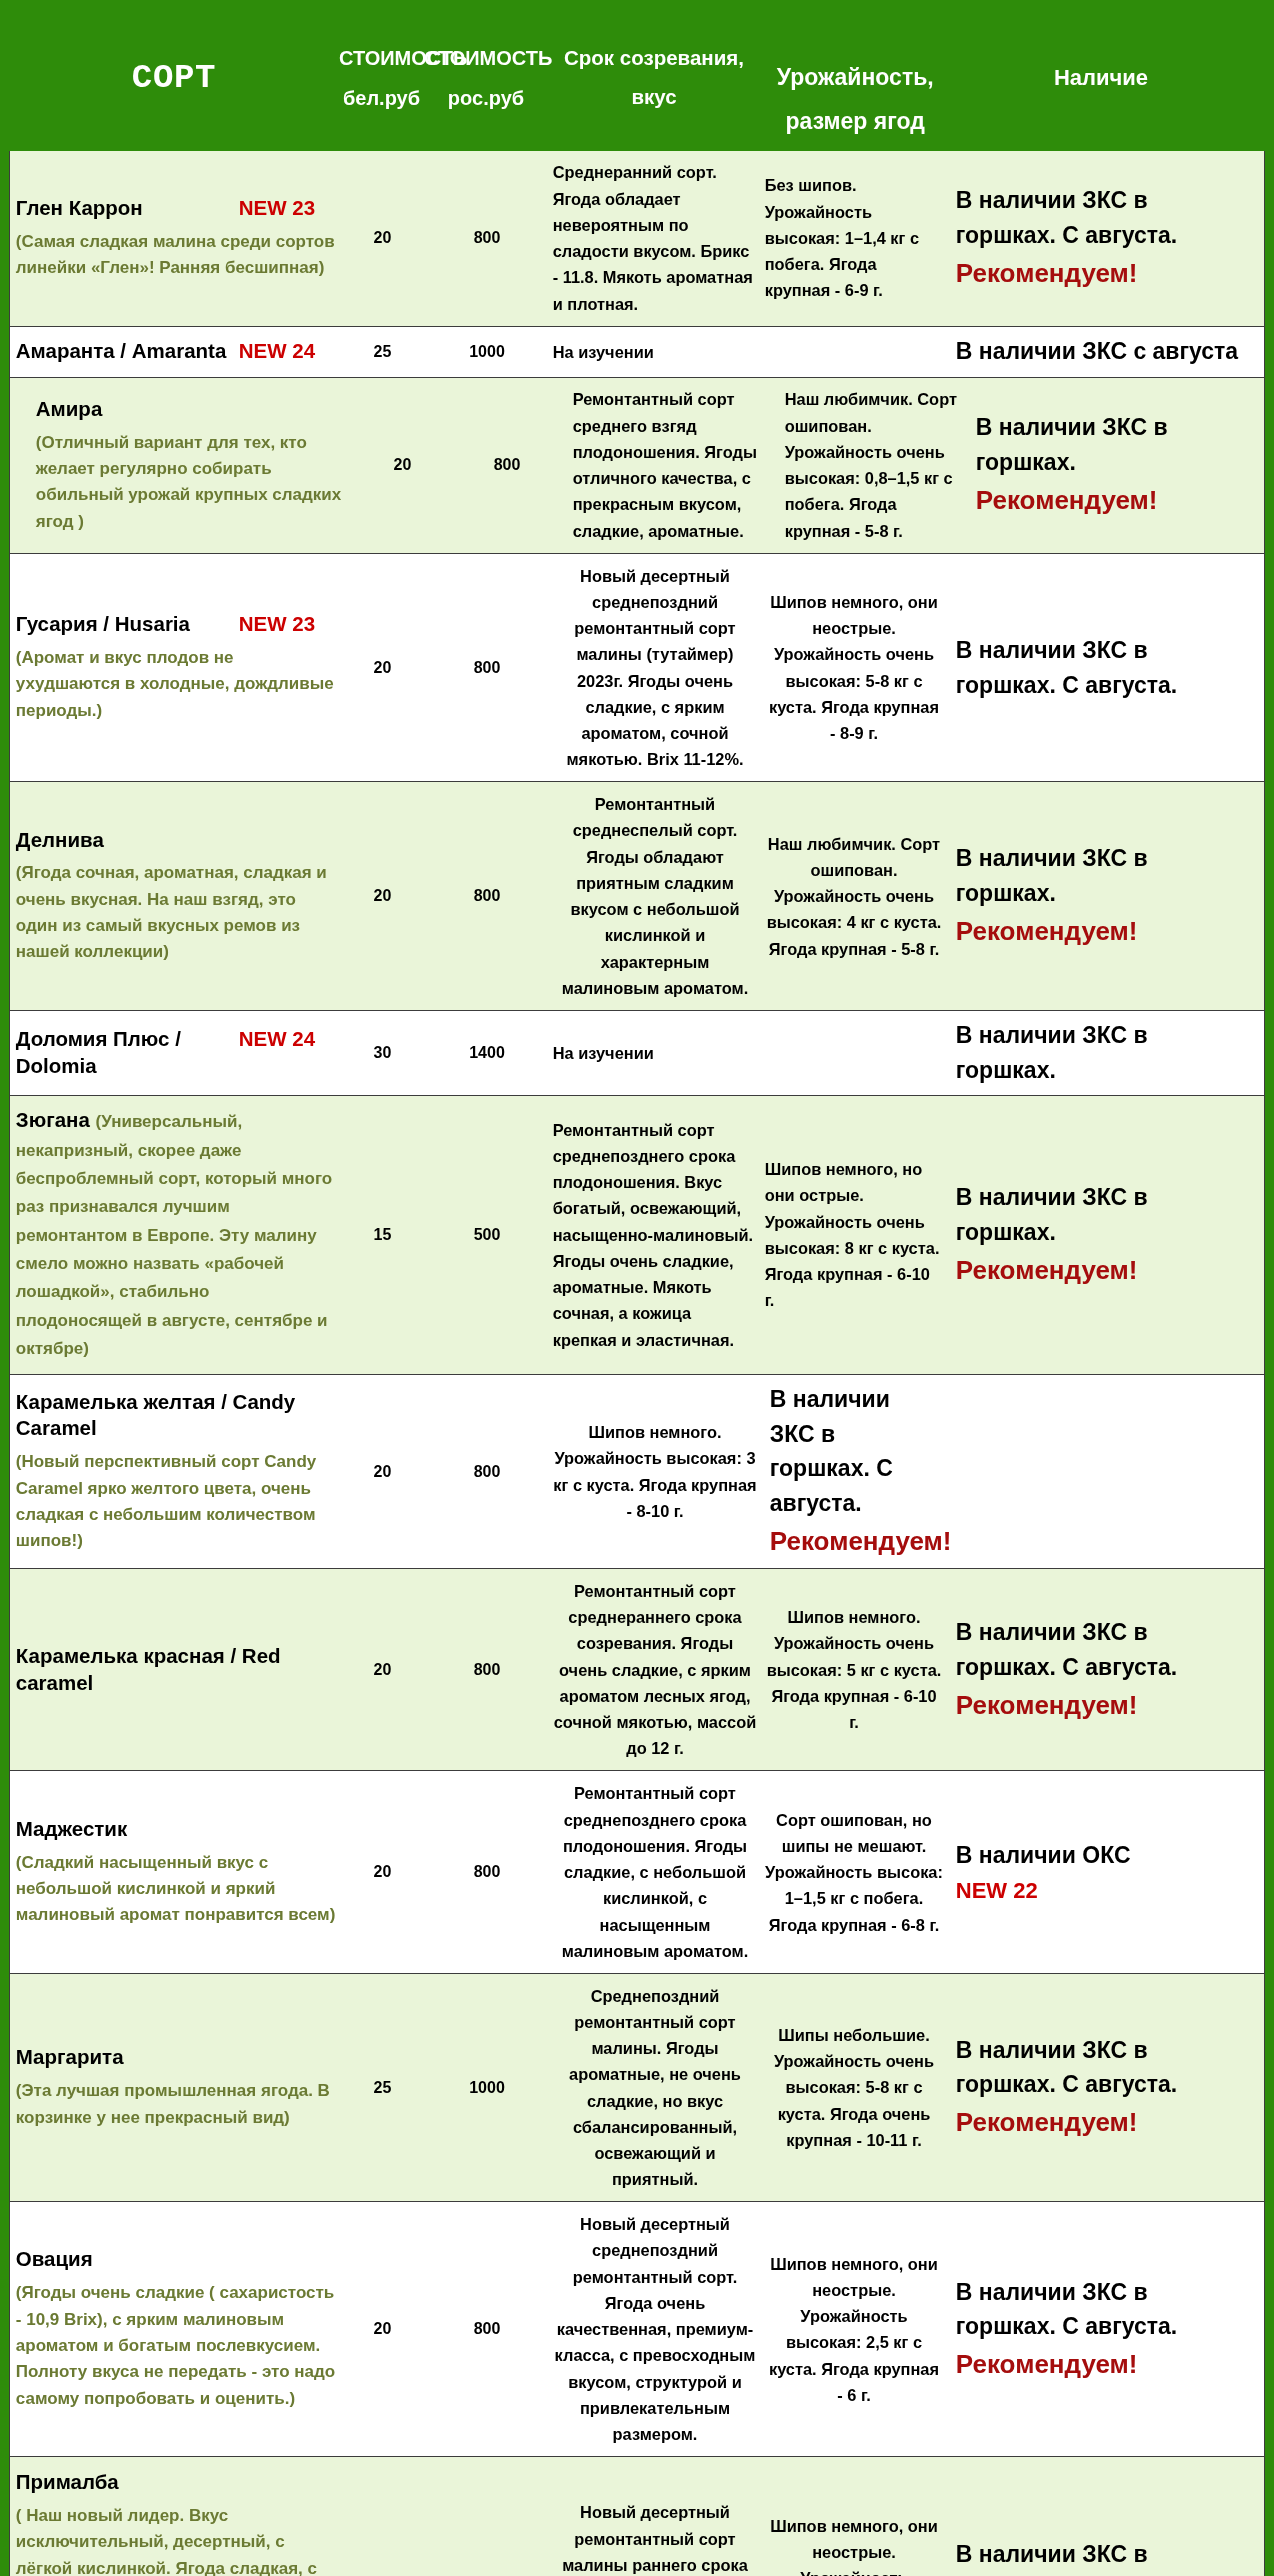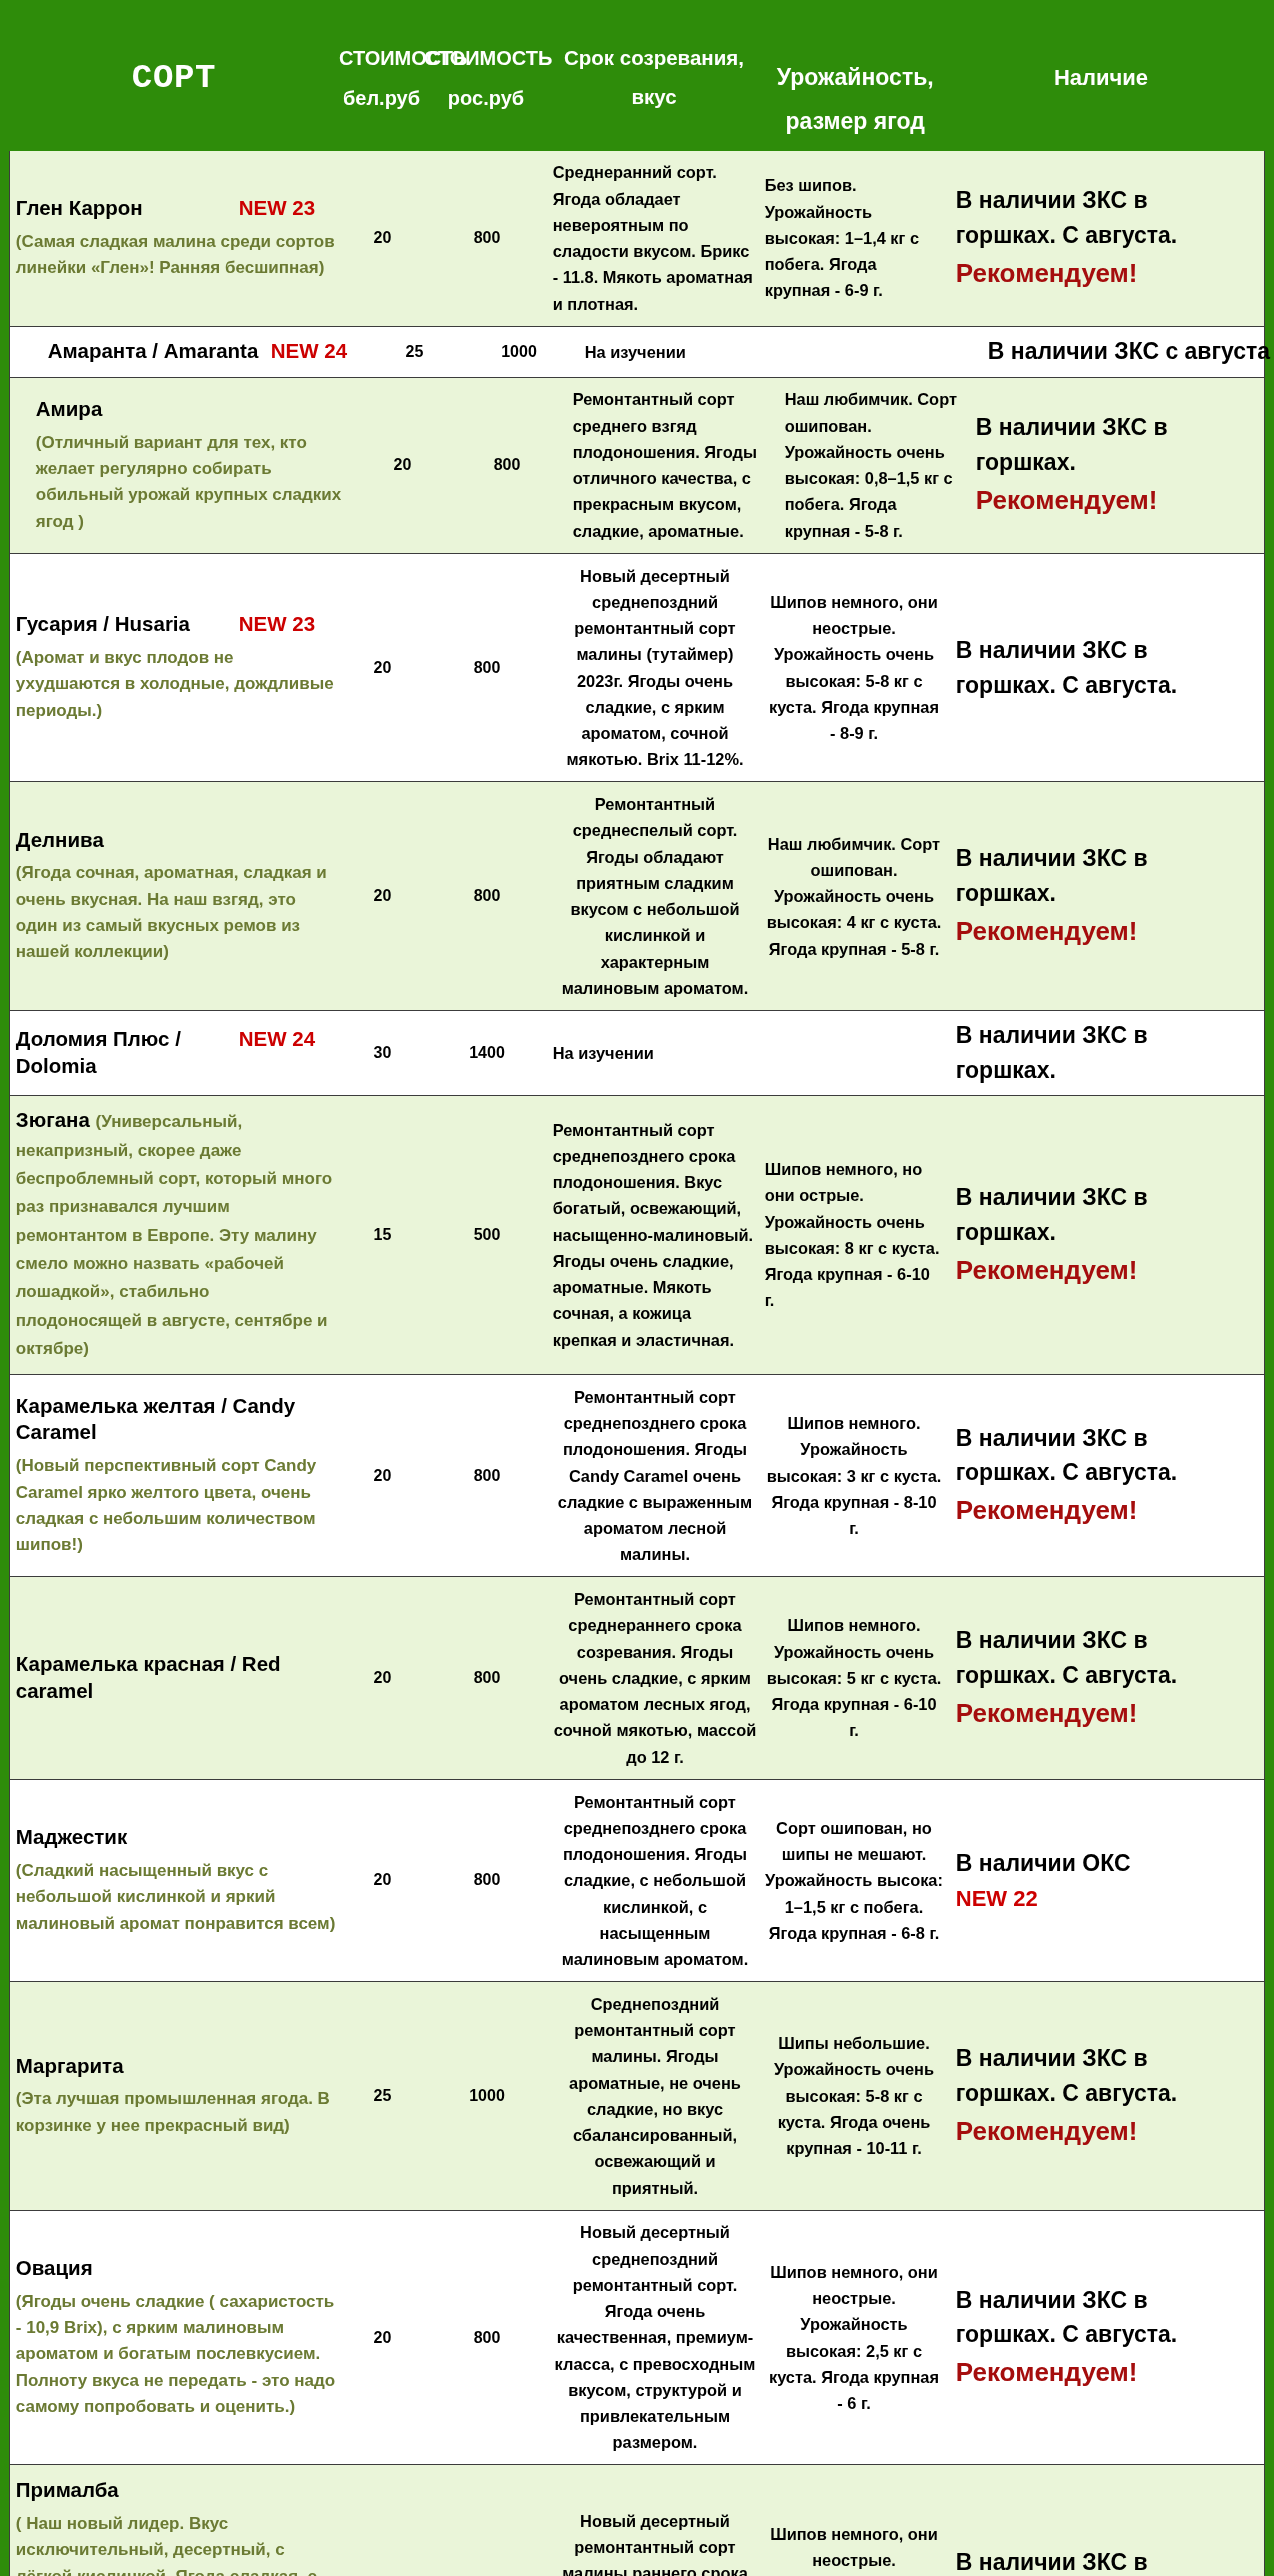--- a/index.html
+++ b/index.html
@@ -73,21 +73,21 @@
             <span class="badge">NEW 23</span>
           </div>
           <div class="desc">(Самая сладкая малина среди сортов линейки «Глен»! Ранняя бесшипная)</div>
         </div>
         <div class="cell num">20</div>
         <div class="cell num">800</div>
         <div class="cell cell-ripen left">Среднеранний сорт. Ягода обладает невероятным по сладости вкусом. Брикс - 11.8. Мякоть ароматная и плотная.</div>
         <div class="cell cell-yield left">Без шипов. Урожайность высокая:  1–1,4 кг с побега. Ягода крупная - 6-9 г.</div>
         <div class="cell cell-avail"><div>В наличии ЗКС в горшках. С августа.</div><div class="recommend">Рекомендуем!</div></div>
       </div>
-      <div class="grid row" style="min-height: 45px; padding-left: 32px;">
+      <div class="grid row" style="min-height: 45px;">
         <div class="cell cell-sort">
           <div class="name-line">
             <span class="name">Амаранта / Amaranta</span>
             <span class="badge">NEW 24</span>
           </div>
         </div>
         <div class="cell num">25</div>
         <div class="cell num">1000</div>
         <div class="cell cell-ripen left">На изучении</div>
         <div class="cell cell-yield"></div>
@@ -158,21 +158,20 @@
       </div>
       <div class="grid row" style="min-height: 131px;">
         <div class="cell cell-sort">
           <div class="name-line">
             <span class="name">Карамелька желтая /  Candy Caramel</span>
           </div>
           <div class="desc">(Новый перспективный сорт Candy Caramel ярко желтого цвета, очень сладкая с небольшим количеством шипов!)</div>
         </div>
         <div class="cell num">20</div>
         <div class="cell num">800</div>
-        <div class="cell cell-ripen">Ремонтантный сорт среднепозднего срока плодоношения. Ягоды Candy Caramel очень сладкие с выраженным ароматом лесной малины.</div>
         <div class="cell cell-yield">Шипов немного. Урожайность  высокая: 3 кг с куста. Ягода крупная - 8-10 г.</div>
         <div class="cell cell-avail"><div>В наличии ЗКС в горшках. С августа.</div><div class="recommend">Рекомендуем!</div></div>
       </div>
       <div class="grid row alt" style="min-height: 130px;">
         <div class="cell cell-sort">
           <div class="name-line">
             <span class="name">Карамелька красная / Red caramel</span>
           </div>
         </div>
         <div class="cell num">20</div>

